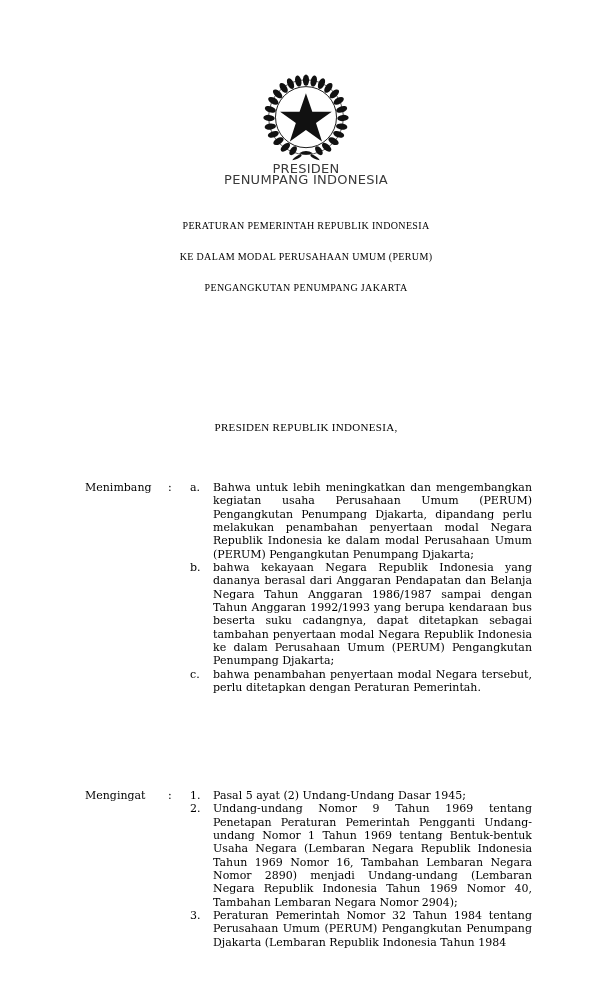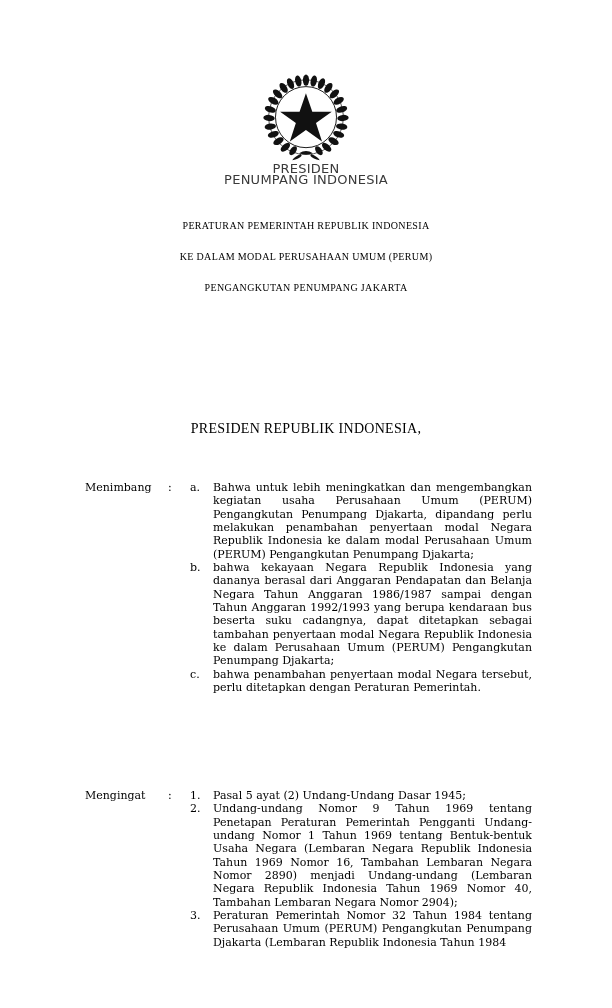--- a/index.html
+++ b/index.html
@@ -64,21 +64,21 @@
   }
   .title-line:last-child { margin-bottom: 0; margin-top: 8px; }
 
   .preamble-line {
     position: absolute;
     top: 421px;
     left: 56px;
     width: 500px;
     text-align: center;
     font-family: "Liberation Serif", "DejaVu Serif", serif;
-    font-size: 14px;
+    font-size: 11px;
     letter-spacing: 0.3px;
     white-space: nowrap;
   }
 
   
   .clause {
     position: absolute;
     left: 85px;
     width: 447px;
     font-family: "DejaVu Serif", "Liberation Serif", serif;

